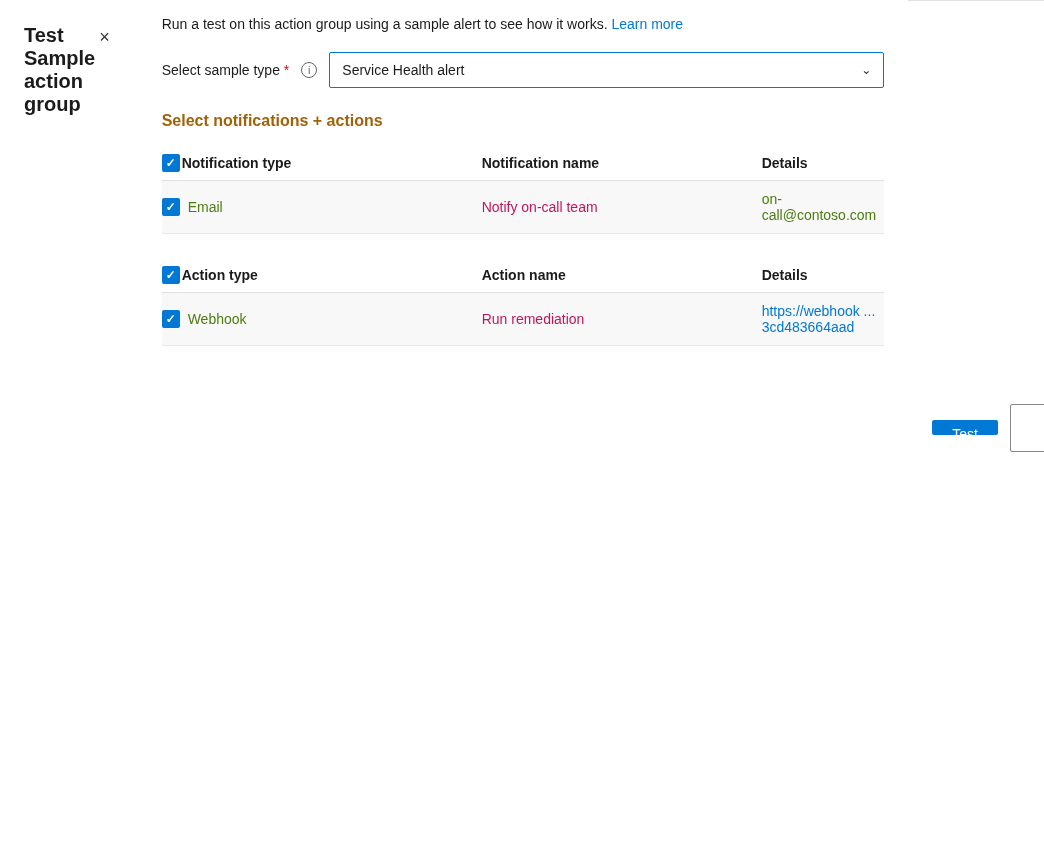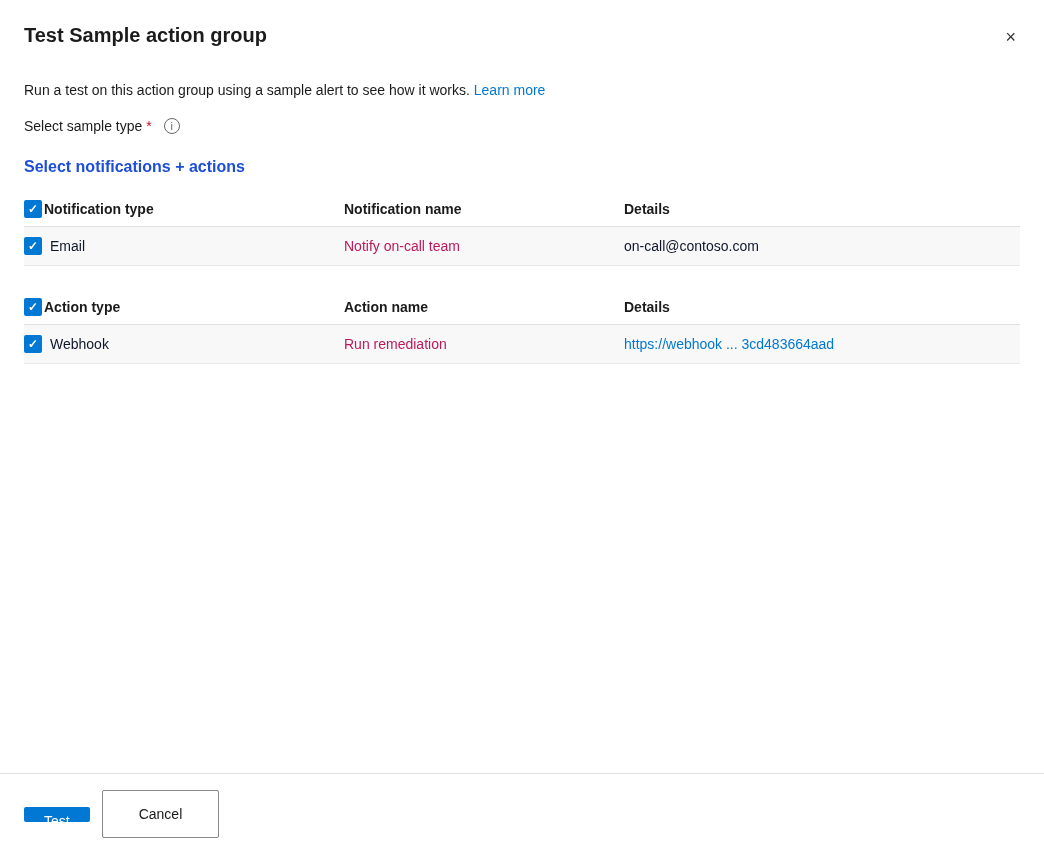--- a/index.html
+++ b/index.html
@@ -11,21 +11,21 @@
       justify-content: center;
       align-items: center;
       min-height: 100vh;
     }
     .dialog {
       background: #fff;
       width: 1044px;
       min-height: 854px;
       position: relative;
       display: flex;
-      flex-direction: column;
+      flex-direction: row;
       box-shadow: 0 2px 8px rgba(0,0,0,0.15);
     }
     .dialog-header {
       display: flex;
       justify-content: space-between;
       align-items: flex-start;
       padding: 24px 24px 16px 24px;
       border-bottom: none;
     }
     .dialog-title {
@@ -94,21 +94,21 @@
       align-items: center;
       cursor: pointer;
       background: #fff;
       min-height: 36px;
     }
     .dropdown-text { color: #1b1b1b; font-size: 14px; }
     .dropdown-chevron { color: #333; font-size: 12px; }
     .section-title {
       font-size: 16px;
       font-weight: 600;
-      color: #1d4ed8;
+      color: #a16207;
       margin-bottom: 16px;
     }
     .table-section { margin-bottom: 24px; }
     .table-header {
       display: grid;
       grid-template-columns: 320px 280px 1fr;
       padding: 8px 0;
       border-bottom: 1px solid #e0e0e0;
     }
     .table-header-cell {
@@ -141,21 +141,21 @@
     .table-row {
       display: grid;
       grid-template-columns: 320px 280px 1fr;
       padding: 10px 0;
       background: #f8f8f8;
       border-bottom: 1px solid #e8e8e8;
       align-items: center;
     }
     .table-cell {
       font-size: 14px;
-      color: #0f172a;
+      color: #4d7c0f;
       display: flex;
       align-items: center;
       gap: 8px;
       padding-right: 8px;
     }
     .table-cell.link-cell { color: #be185d; }
     .table-cell.details-cell { color: #0078d4; }
     .dialog-footer {
       padding: 16px 24px;
       border-top: 1px solid #e0e0e0;
@@ -203,20 +203,24 @@
       <span>Run a test on this action group using a sample alert to see how it works.</span>
       <a href="#">Learn more</a>
     </p>
 
     <div class="sample-type-row">
       <span class="sample-type-label">
         <span>Select sample type</span>
         <span class="required-star">*</span>
       </span>
       <span class="info-icon">i</span>
+      <div class="dropdown">
+        <span class="dropdown-text">Service Health alert</span>
+        <span class="dropdown-chevron">⌄</span>
+      </div>
     </div>
 
     <div class="section-title">Select notifications + actions</div>
 
     <div class="table-section">
       <div class="table-header">
         <div class="table-header-cell">
           <div class="checkbox-checked"></div>
           <span>Notification type</span>
         </div>

